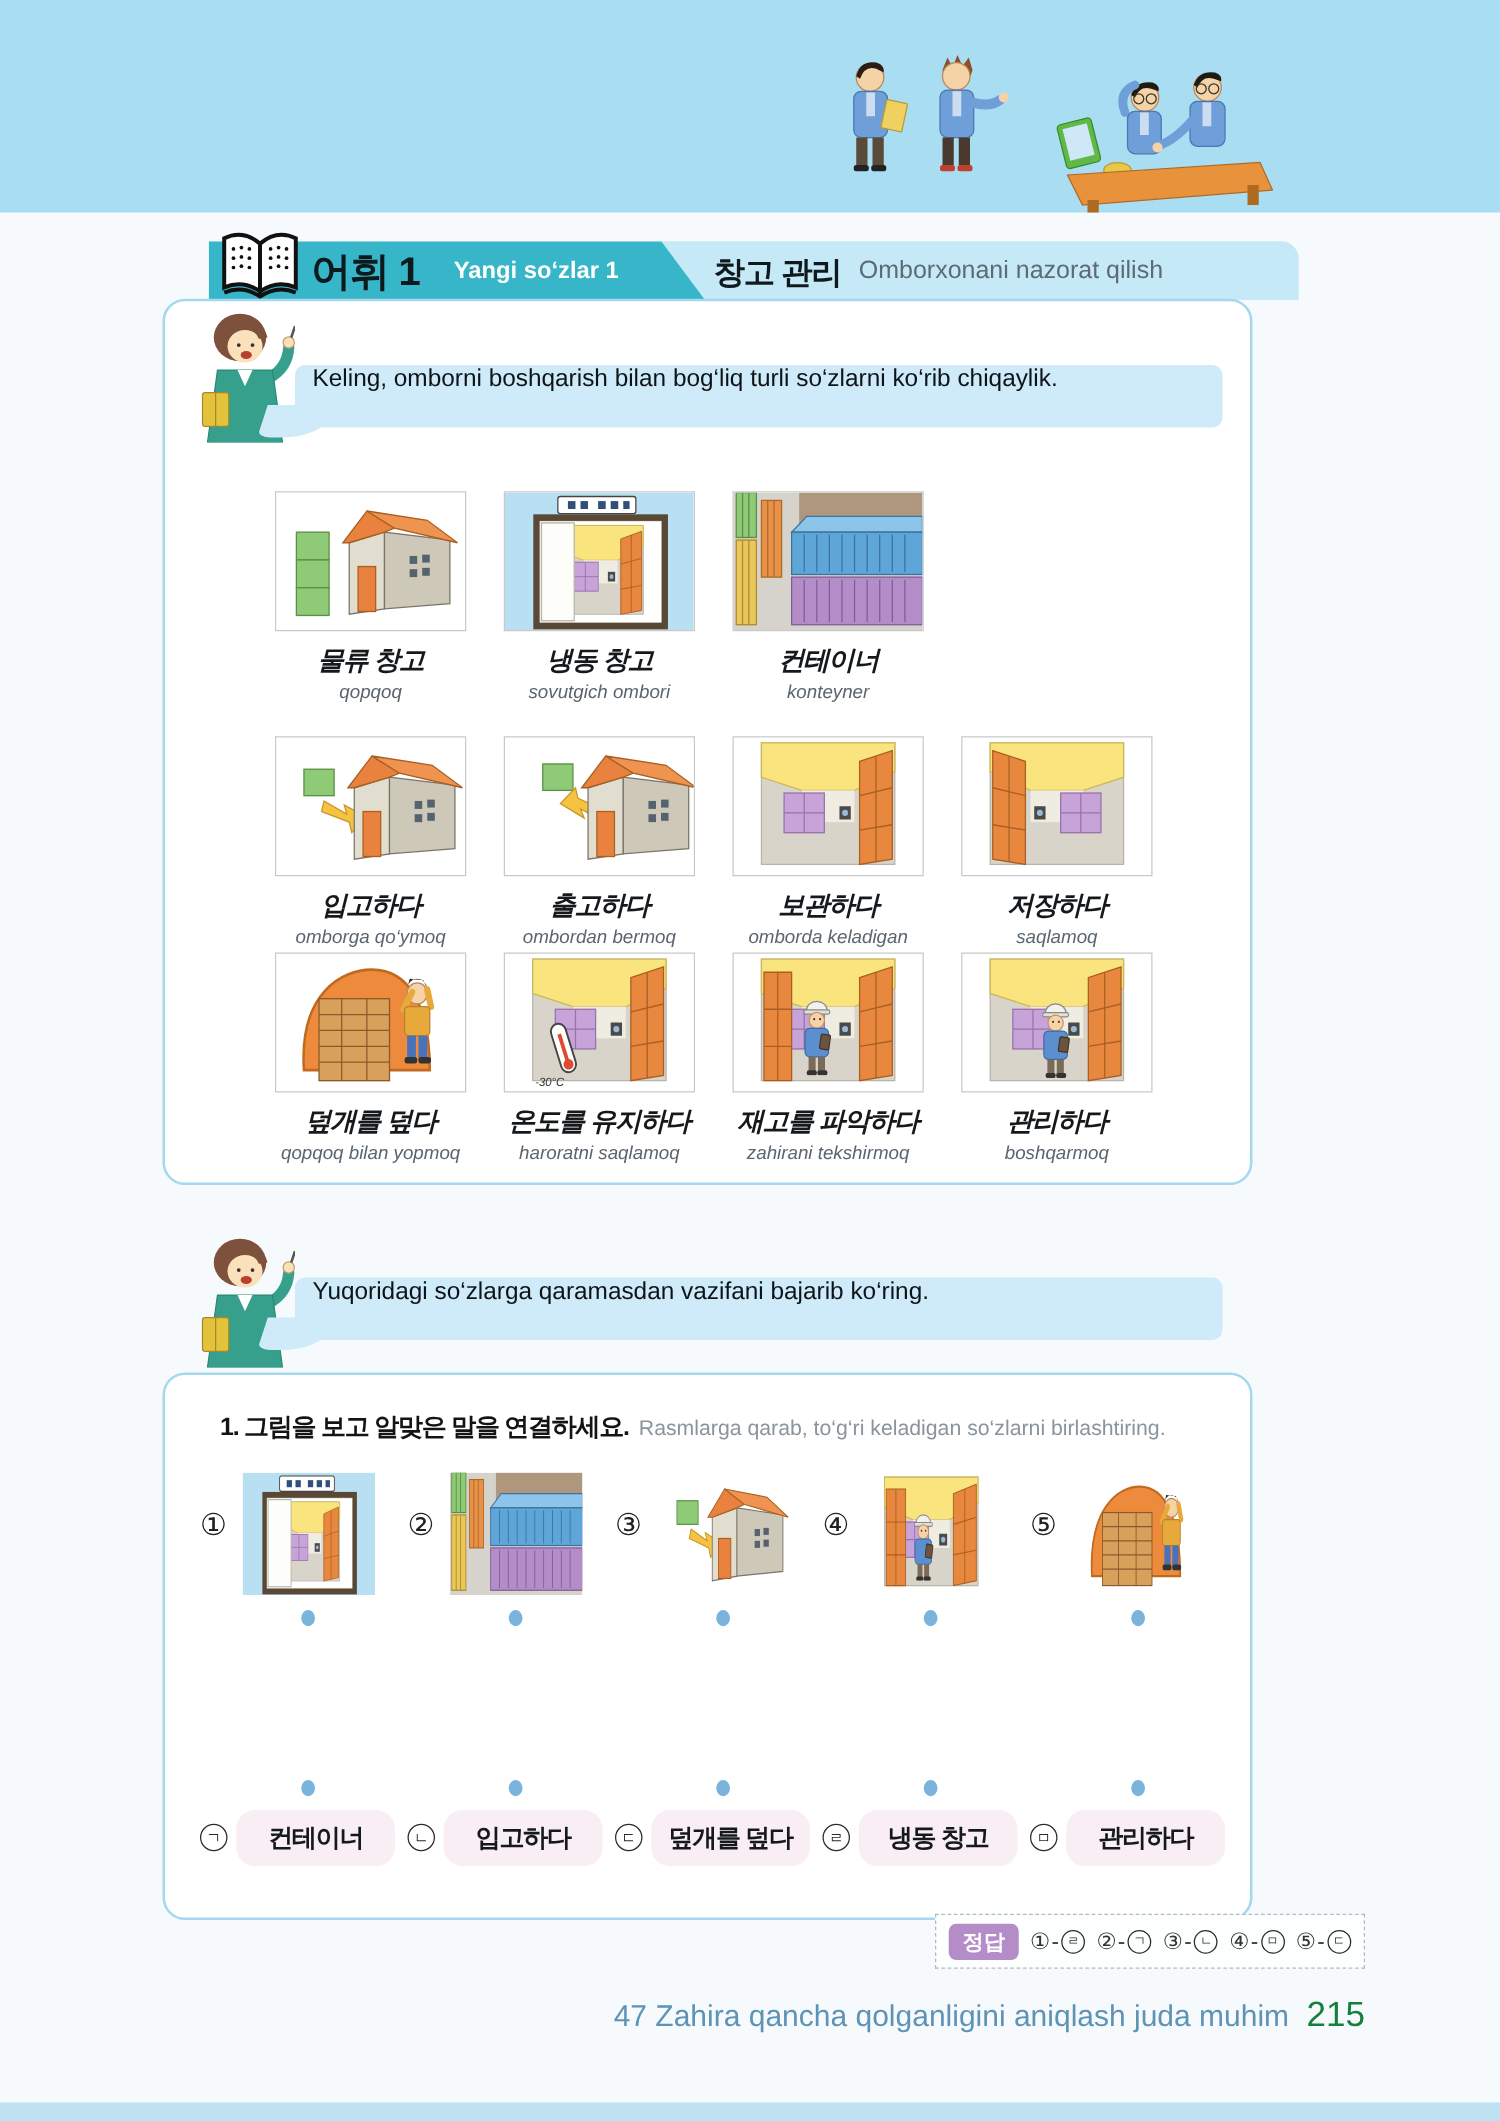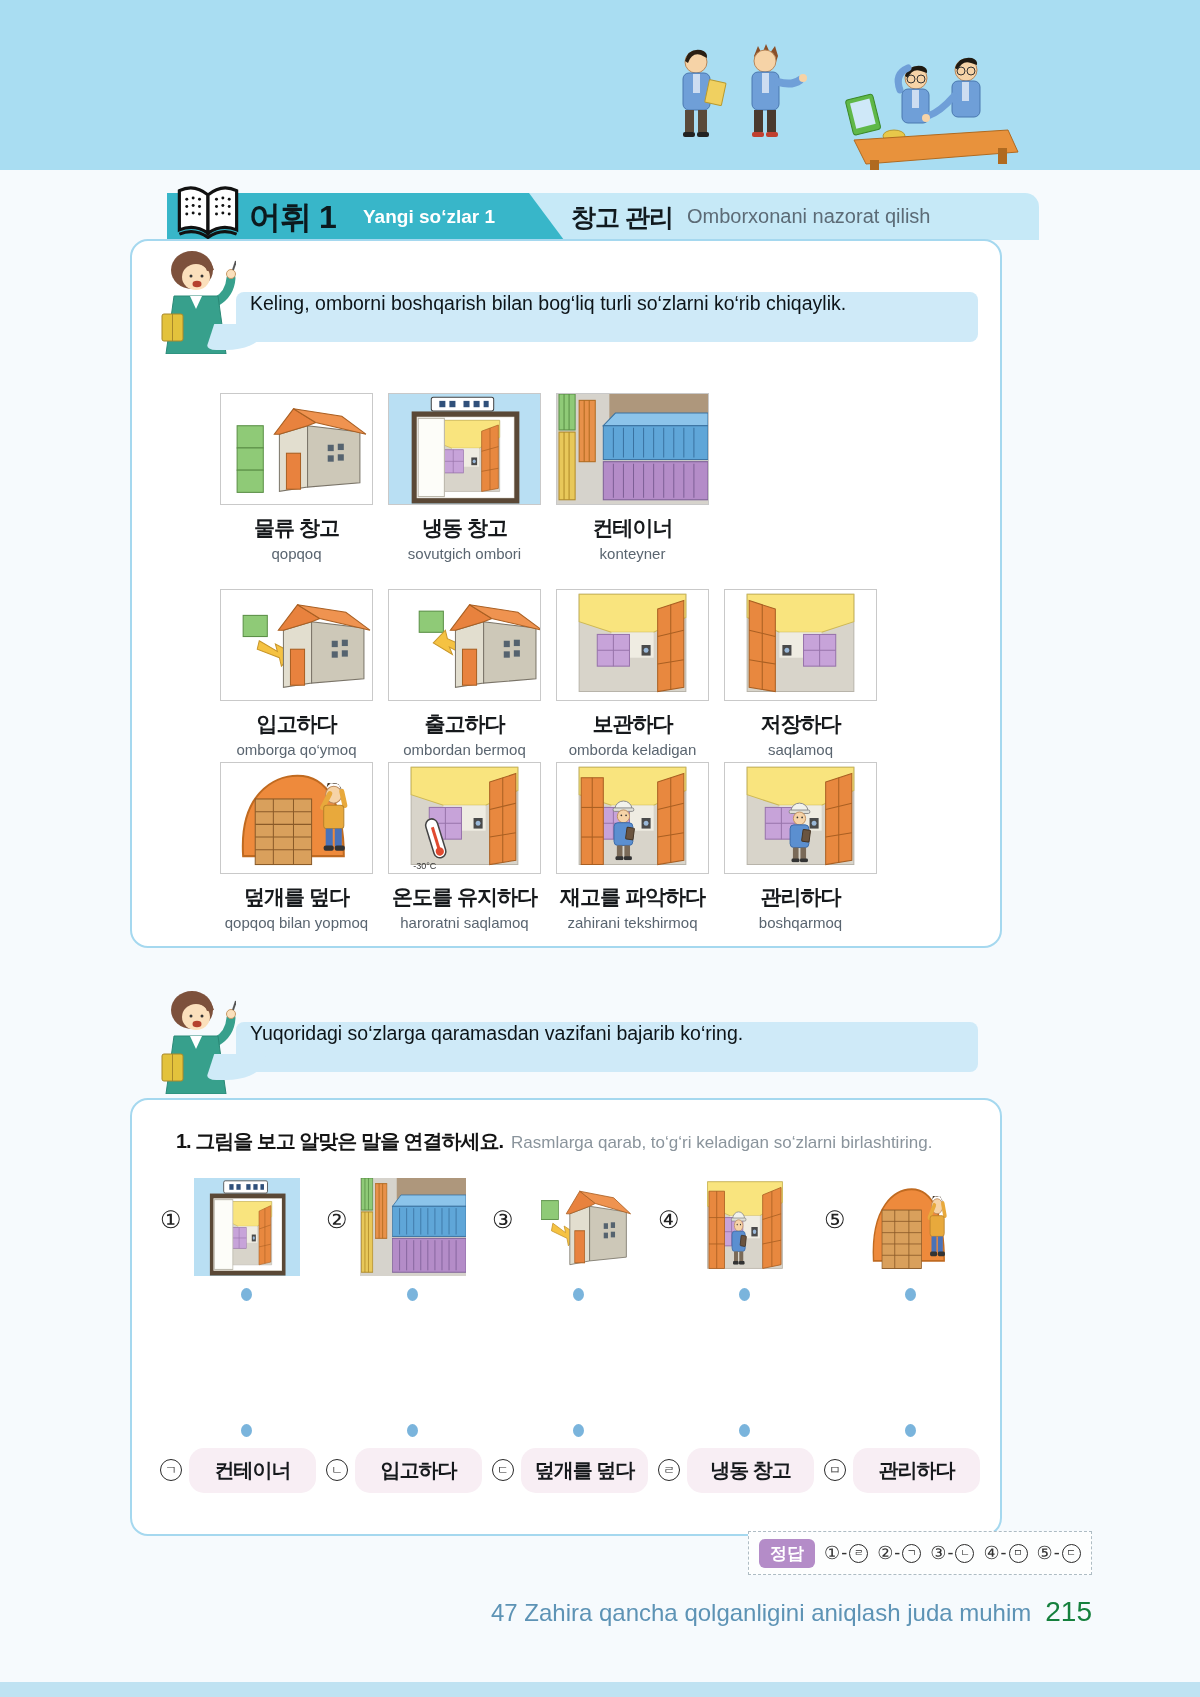--- a/index.html
+++ b/index.html
@@ -28,21 +28,21 @@
   .teacher1{left:154px;top:246px;}
   .teacher2{left:154px;top:986px;}
   .bubble{position:absolute;width:742px;height:50px;background:#cfeaf8;border-radius:8px;
         display:flex;align-items:flex-start;padding-left:14px;box-sizing:border-box;
         font-size:19.5px;color:#0d1418;}
   .bubble::before{content:"";position:absolute;left:-26px;bottom:-8px;width:52px;height:26px;
         background:#cfeaf8;border-radius:0 0 60% 20%;transform:skewX(-18deg);}
   .bubble1{left:236px;top:292px;}
   .bubble2{left:236px;top:1022px;}
   
-  .vrow{position:absolute;left:88px;display:flex;gap:15px;}
+  .vrow{position:absolute;left:88px;display:flex;gap:30px;font-style:italic;}
   .vrow1{top:152px;}.vrow2{top:348px;}.vrow3{top:521px;}
   .vcell{width:153px;text-align:center;}
   .vimg{display:block;width:153px;height:112px;border:1px solid #c9c9c9;background:#fff;box-sizing:border-box;}
   .vkr{margin-top:9px;font-size:21px;font-weight:bold;color:#16191c;letter-spacing:-1px;}
   .vuz{margin-top:3px;font-size:15px;color:#5a6570;}
   
   .ex-head{position:absolute;left:44px;top:28px;white-space:nowrap;}
   .ex-head .kr{font-size:20px;font-weight:bold;color:#141414;letter-spacing:-1px;}
   .ex-head .uz{font-size:17px;color:#8a949c;margin-left:8px;}
   .xgrid{position:absolute;left:28px;display:grid;grid-template-columns:repeat(5,162px);column-gap:4px;}

